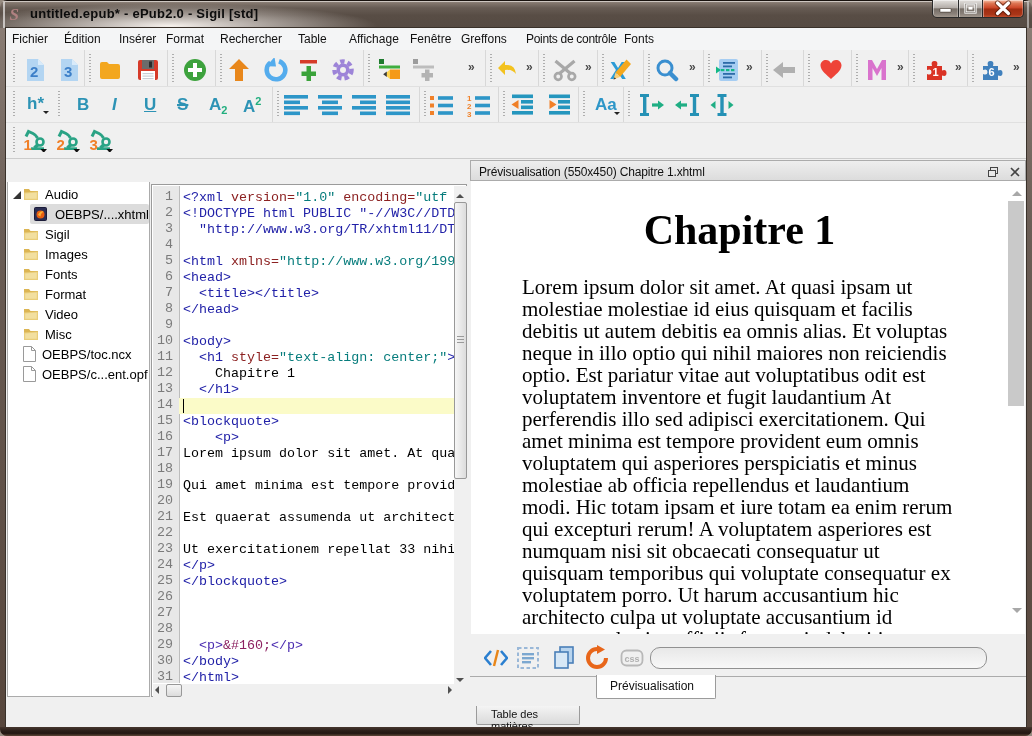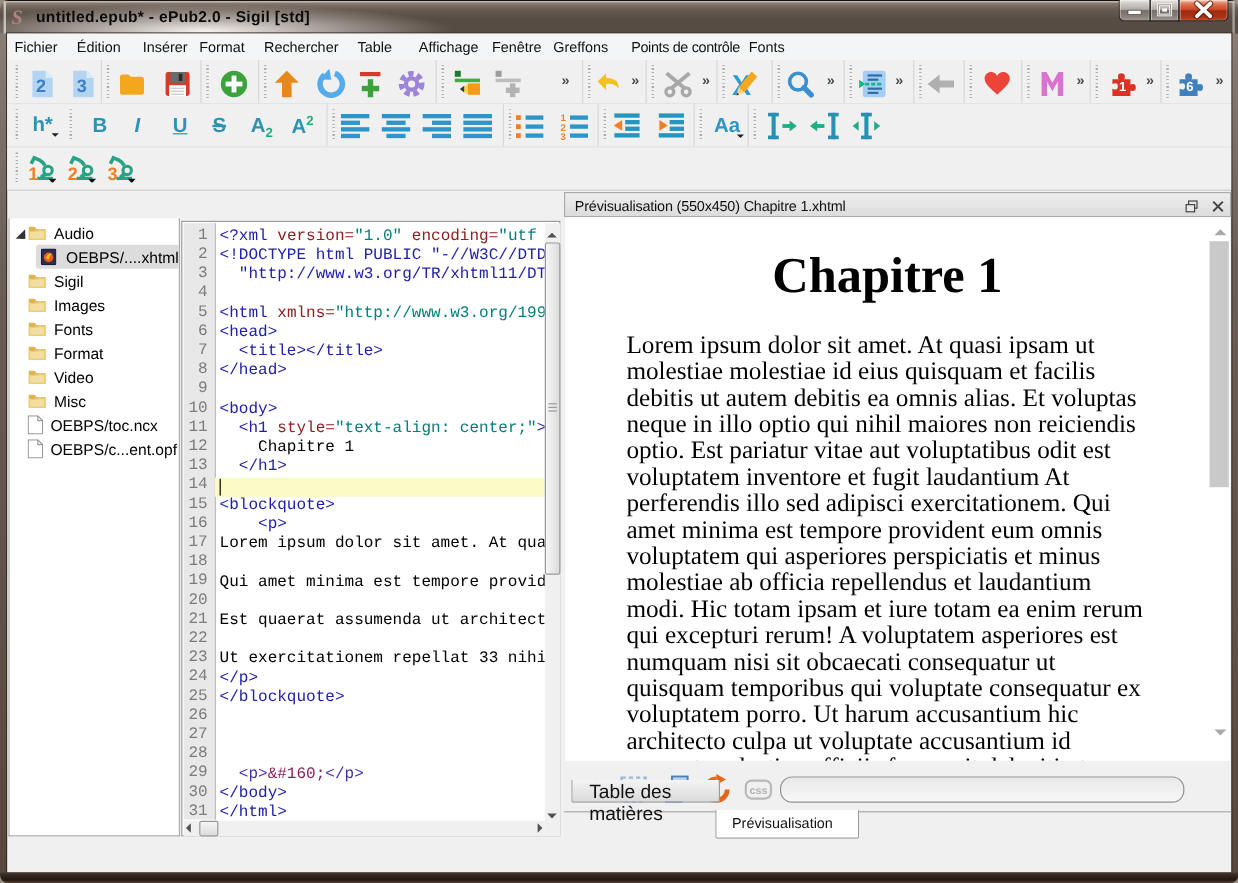--- a/index.html
+++ b/index.html
@@ -537,21 +537,21 @@
       <svg style="position:absolute;left:114px;top:485px" width="26" height="26" viewBox="0 0 26 26">
           <path d="M22 13 A 9 9 0 1 1 13 4" fill="none" stroke="#e8661a" stroke-width="4"></path>
           <path d="M13 0 L13 9 L21 4.5 Z" fill="#e8661a"></path>
         </svg>
       <svg style="position:absolute;left:150px;top:486px" width="24" height="24" viewBox="0 0 24 24">
           <rect x="1.5" y="4.5" width="21" height="15" rx="5" fill="none" stroke="#b8b8b8" stroke-width="1.8"></rect>
           <text x="4.5" y="16" font-size="9" font-weight="bold" fill="#b0b0b0" font-family="Liberation Sans">css</text>
         </svg>
       <div style="position:absolute;left:180px;top:487px;width:337px;height:22px;background:linear-gradient(180deg,#e8e8e8,#f8f8f8);border:1px solid #919191;border-radius:10px;box-sizing:border-box"></div>
       <div style="position:absolute;left:0;top:516px;width:556px;height:1px;background:#ababab"></div>
-      <div style="position:absolute;left:6px;top:490px;width:124px;height:19px;background:linear-gradient(180deg,#f4f4f4,#dadada);border:1px solid #9b9b9b;border-top:none;border-radius:0 0 2px 2px;box-sizing:border-box;font-size:16px;color:#111">
+      <div style="position:absolute;left:6px;top:546px;width:104px;height:19px;background:linear-gradient(180deg,#f4f4f4,#dadada);border:1px solid #9b9b9b;border-top:none;border-radius:0 0 2px 2px;box-sizing:border-box;font-size:11px;color:#111">
           <span style="position:absolute;left:14px;top:2px">Table des matières</span>
         </div>
       <div style="position:absolute;left:126px;top:515px;width:120px;height:24px;background:#fff;border:1px solid #9b9b9b;border-top:none;border-radius:0 0 2px 2px;box-sizing:border-box;font-size:12px;color:#111">
           <span style="position:absolute;left:13px;top:4px">Prévisualisation</span>
         </div>
     </div>
 
   </div>
   <div style="position:absolute;left:0;top:727px;width:1032px;height:9px;border-radius:0 0 7px 7px;background:linear-gradient(180deg,#46362e 0%,#2e211b 40%,#231813 70%,#4a372b 90%,#5c4536 100%)"></div>
 </div>

